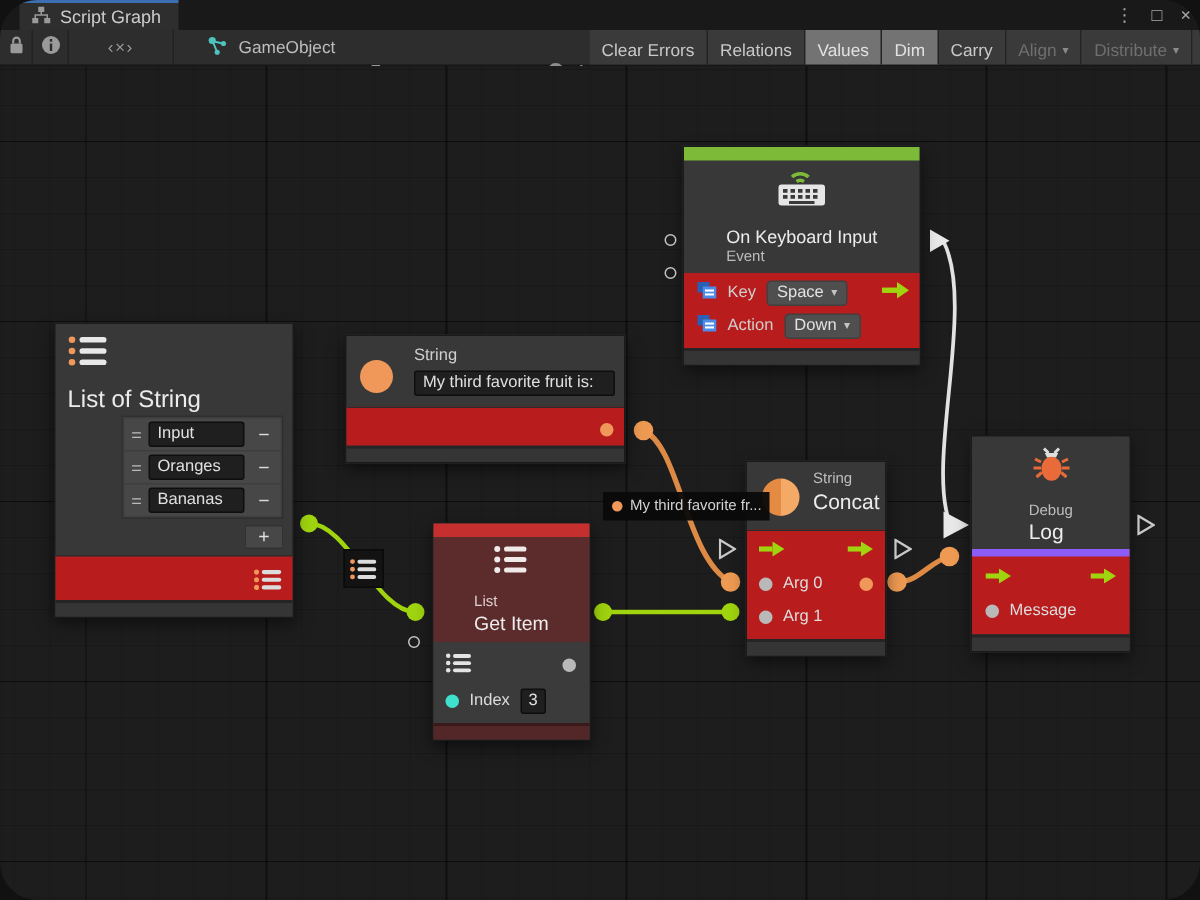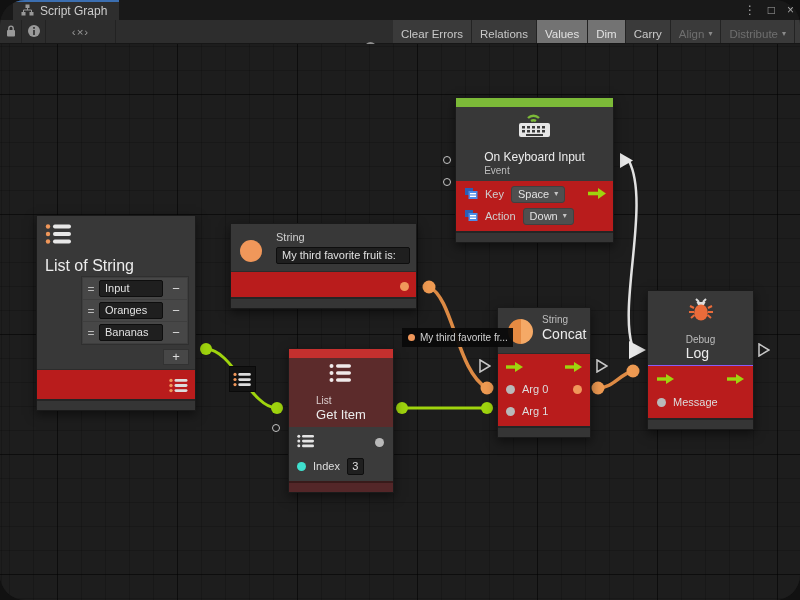--- a/index.html
+++ b/index.html
@@ -126,20 +126,31 @@
       <span>
         <svg width="14" height="14" viewBox="0 0 14 14">
             <circle cx="7" cy="7" r="6" fill="#9a9a9a"></circle>
             <rect x="6.2" y="3" width="1.6" height="1.8" fill="#2b2b2b"></rect>
             <rect x="6.2" y="6" width="1.6" height="5" fill="#2b2b2b"></rect>
           </svg>
       </span>
     </div>
     <div class="tb-cell" style="left:46px;width:70px;">
       <span style="color:#9a9a9a;letter-spacing:1px;">‹×›</span>
+    </div>
+    <div class="gameobject">
+      <span>
+        <svg width="14" height="13" viewBox="0 0 14 13">
+            <path d="M4 3.5 10.5 5M4 4 6.5 10" stroke="#4fc3bd" stroke-width="1.3"></path>
+            <circle cx="3.5" cy="3" r="2.4" fill="#4fc3bd"></circle>
+            <circle cx="11" cy="5" r="1.7" fill="#4fc3bd"></circle>
+            <circle cx="6.8" cy="10.8" r="1.7" fill="#4fc3bd"></circle>
+          </svg>
+      </span>
+      <span>GameObject</span>
     </div>
     <div class="zoomctl">
       <span>Zoom</span>
       <div class="slider">
         <div class="track"></div>
         <div class="handle"></div>
       </div>
       <span>1x</span>
     </div>
     <div class="tb-btns">
@@ -433,21 +444,21 @@
             <path d="M8.5 5h9l-1.5 3h-6z" fill="#dedede"></path>
             <path d="M6 11L2 9M6 15H1M6.5 18l-3.5 3M20 11l4-2M20 15h5M19.5 18l3.5 3" stroke="#ea6b3a" stroke-width="2"></path>
             <ellipse cx="13" cy="15.5" rx="6.8" ry="8" fill="#ea6b3a"></ellipse>
           </svg>
         </span>
         <span>
           <div class="ncat">Debug</div>
           <div class="ntitle" style="font-size:14px;">Log</div>
         </span>
       </div>
-      <div class="nbody" style="padding:3px 0 5px;border-top:1px solid #8b5cf6;">
+      <div class="nbody" style="padding:3px 0 5px;border-top:5px solid #8b5cf6;">
         <div class="nrow" style="height:22px;justify-content:space-between;padding:0 9px;">
           <span>
             <svg width="17" height="10" viewBox="0 0 17 10">
                 <rect y="3.3" width="9" height="3.4" fill="#9fd40e"></rect>
                 <polygon points="9,0 17,5 9,10" fill="#9fd40e"></polygon>
               </svg>
           </span>
           <span>
             <svg width="17" height="10" viewBox="0 0 17 10">
                 <rect y="3.3" width="9" height="3.4" fill="#9fd40e"></rect>

